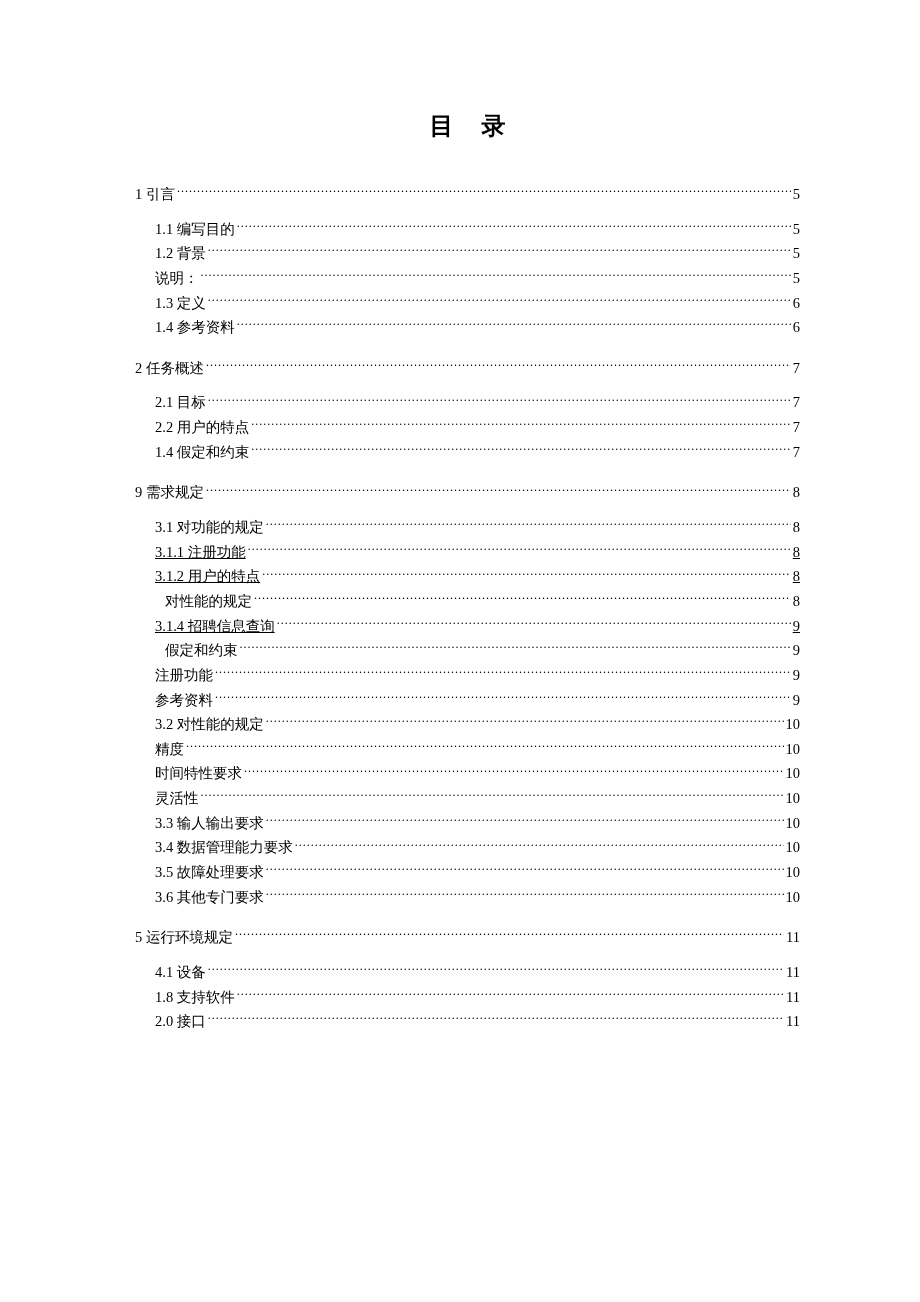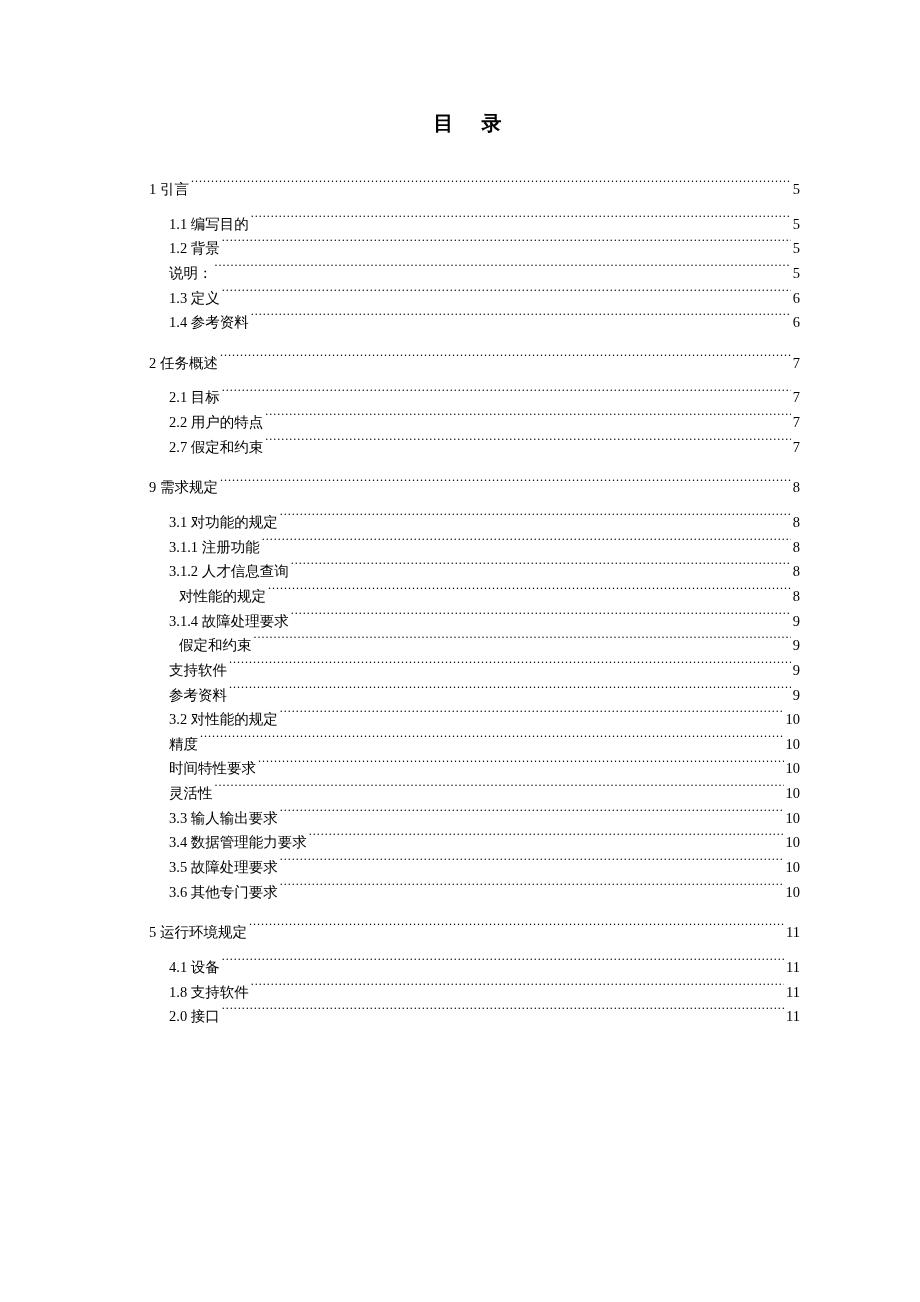--- a/index.html
+++ b/index.html
@@ -10,48 +10,48 @@
     body {
       width: 920px;
       height: 1302px;
       background: #ffffff;
       font-family: "SimSun", "宋体", serif;
       color: #000000;
       padding: 110px 120px 0 135px;
     }
     .toc-title {
       text-align: center;
-      font-size: 20px;
+      font-size: 24px;
       font-weight: bold;
       letter-spacing: 28px;
       margin-bottom: 40px;
       padding-left: 28px;
     }
     .toc-container {
       font-size: 14.5px;
     }
     .toc-entry {
       display: flex;
-      align-items: flex-start;
+      align-items: center;
       white-space: nowrap;
       line-height: 1.7;
-      margin-left: 14px;
     }
     .toc-entry.level-1 {
       margin-top: 16px;
       margin-bottom: 10px;
     }
     .toc-entry.level-1:first-child {
       margin-top: 0;
     }
     .toc-entry.level-2 {
       padding-left: 20px;
     }
     .toc-entry.level-3 {
       padding-left: 20px;
+      text-decoration: underline;
     }
     .toc-entry.level-3b {
       padding-left: 30px;
     }
     .toc-label {
       flex-shrink: 0;
     }
     .toc-dots {
       flex: 1;
       overflow: hidden;
@@ -116,61 +116,61 @@
       <span class="toc-label">2.1 目标</span>
       <span class="toc-dots"></span>
       <span class="toc-page">7</span>
     </div>
     <div class="toc-entry level-2">
       <span class="toc-label">2.2 用户的特点</span>
       <span class="toc-dots"></span>
       <span class="toc-page">7</span>
     </div>
     <div class="toc-entry level-2">
-      <span class="toc-label">2.7 假定和约束</span>
+      <span class="toc-label">1.4 假定和约束</span>
       <span class="toc-dots"></span>
       <span class="toc-page">7</span>
     </div>
     <div class="toc-entry level-1">
       <span class="toc-label">9 需求规定</span>
       <span class="toc-dots"></span>
       <span class="toc-page">8</span>
     </div>
     <div class="toc-entry level-2">
       <span class="toc-label">3.1 对功能的规定</span>
       <span class="toc-dots"></span>
       <span class="toc-page">8</span>
     </div>
     <div class="toc-entry level-3">
       <span class="toc-label">3.1.1  注册功能</span>
       <span class="toc-dots"></span>
       <span class="toc-page">8</span>
     </div>
     <div class="toc-entry level-3">
-      <span class="toc-label">3.1.2  人才信息查询</span>
+      <span class="toc-label">3.1.2  用户的特点</span>
       <span class="toc-dots"></span>
       <span class="toc-page">8</span>
     </div>
     <div class="toc-entry level-3b">
       <span class="toc-label">对性能的规定</span>
       <span class="toc-dots"></span>
       <span class="toc-page">8</span>
     </div>
     <div class="toc-entry level-3">
-      <span class="toc-label">3.1.4  故障处理要求</span>
+      <span class="toc-label">3.1.4  招聘信息查询</span>
       <span class="toc-dots"></span>
       <span class="toc-page">9</span>
     </div>
     <div class="toc-entry level-3b">
       <span class="toc-label">假定和约束</span>
       <span class="toc-dots"></span>
       <span class="toc-page">9</span>
     </div>
     <div class="toc-entry level-2">
-      <span class="toc-label">支持软件</span>
+      <span class="toc-label">注册功能</span>
       <span class="toc-dots"></span>
       <span class="toc-page">9</span>
     </div>
     <div class="toc-entry level-2">
       <span class="toc-label">参考资料</span>
       <span class="toc-dots"></span>
       <span class="toc-page">9</span>
     </div>
     <div class="toc-entry level-2">
       <span class="toc-label">3.2 对性能的规定</span>

